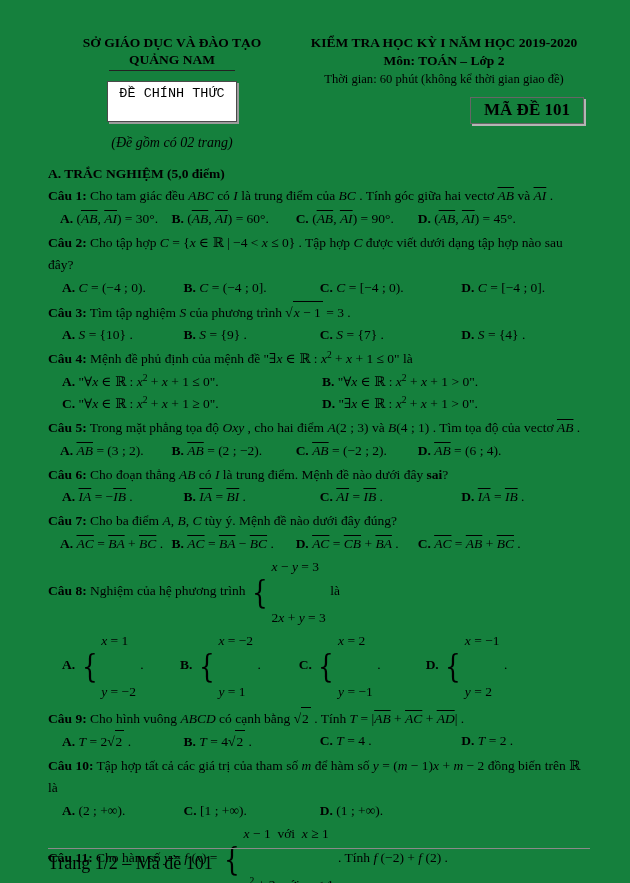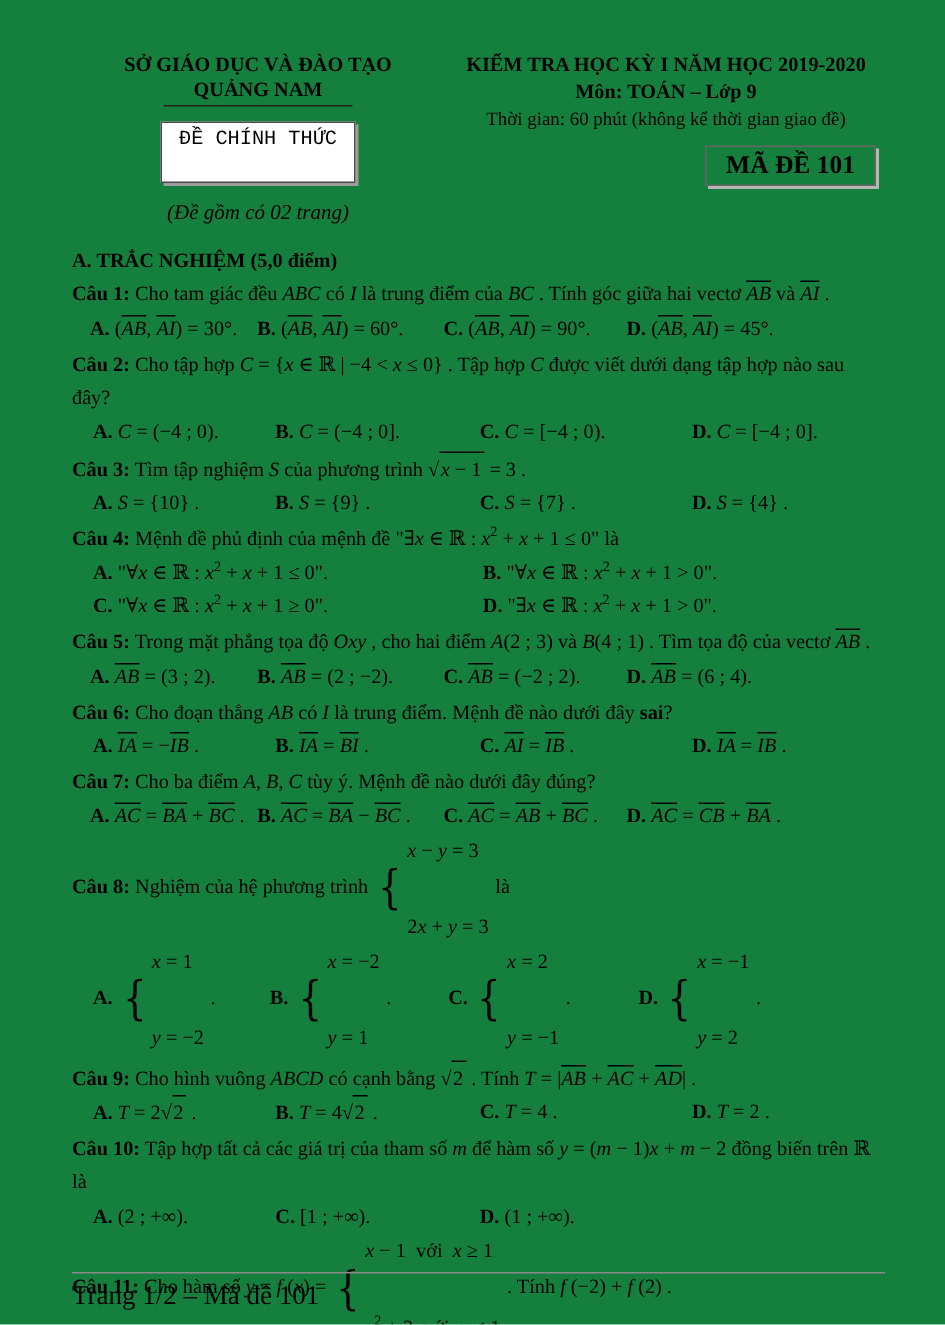--- a/index.html
+++ b/index.html
@@ -70,21 +70,21 @@
       <div>
         <span class="org2">QUẢNG NAM</span>
       </div>
       <div class="official-wrap">
         <span class="official-box">ĐỀ CHÍNH THỨC</span>
       </div>
       <div class="pages-note">(Đề gồm có 02 trang)</div>
     </div>
     <div class="header-right">
       <div class="exam1">KIỂM TRA HỌC KỲ I NĂM HỌC 2019-2020</div>
-      <div class="exam2">Môn: TOÁN – Lớp 9</div>
+      <div class="exam2">Môn: TOÁN – Lớp 2</div>
       <div class="exam3">Thời gian: 60 phút (không kể thời gian giao đề)</div>
       <div class="code-wrap">
         <span class="code-box">MÃ ĐỀ 101</span>
       </div>
     </div>
   </div>
 
   <div class="section-title">A. TRẮC NGHIỆM (5,0 điểm)</div>
 
   <div class="questions">
@@ -140,22 +140,22 @@
           <div class="opt"><span class="opt-label">B.</span> <span class="vec">IA</span> = <span class="vec">BI</span> .</div>
           <div class="opt"><span class="opt-label">C.</span> <span class="vec">AI</span> = <span class="vec">IB</span> .</div>
           <div class="opt"><span class="opt-label">D.</span> <span class="vec">IA</span> = <span class="vec">IB</span> .</div>
         </div>
       </div>
       <div class="question">
         <p class="q-line"><span class="q-label">Câu 7:</span> Cho ba điểm <span class="mv">A</span>, <span class="mv">B</span>, <span class="mv">C</span> tùy ý. Mệnh đề nào dưới đây đúng?</p>
         <div class="opts tight">
           <div class="opt"><span class="opt-label">A.</span> <span class="vec">AC</span> = <span class="vec">BA</span> + <span class="vec">BC</span> .</div>
           <div class="opt"><span class="opt-label">B.</span> <span class="vec">AC</span> = <span class="vec">BA</span> − <span class="vec">BC</span> .</div>
+          <div class="opt"><span class="opt-label">D.</span> <span class="vec">AC</span> = <span class="vec">CB</span> + <span class="vec">BA</span> .</div>
           <div class="opt"><span class="opt-label">C.</span> <span class="vec">AC</span> = <span class="vec">AB</span> + <span class="vec">BC</span> .</div>
-          <div class="opt"><span class="opt-label">D.</span> <span class="vec">AC</span> = <span class="vec">CB</span> + <span class="vec">BA</span> .</div>
         </div>
       </div>
       <div class="question">
         <p class="q-line"><span class="q-label">Câu 8:</span> Nghiệm của hệ phương trình <span class="sys">
             <span class="sys-brace">{</span>
             <span class="sys-rows">
               <span class="sys-row"><span class="mv">x</span> − <span class="mv">y</span> = 3</span>
               <span class="sys-row">2<span class="mv">x</span> + <span class="mv">y</span> = 3</span>
             </span>
           </span> là</p>

